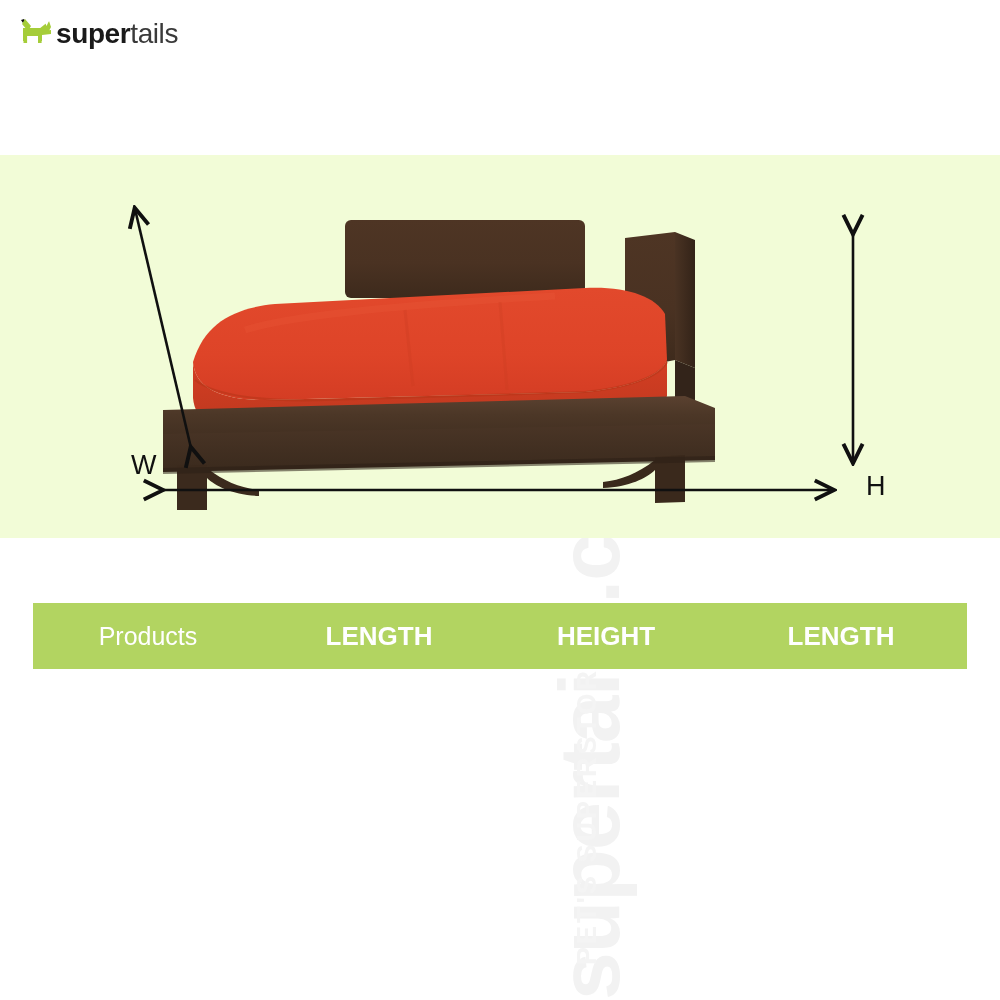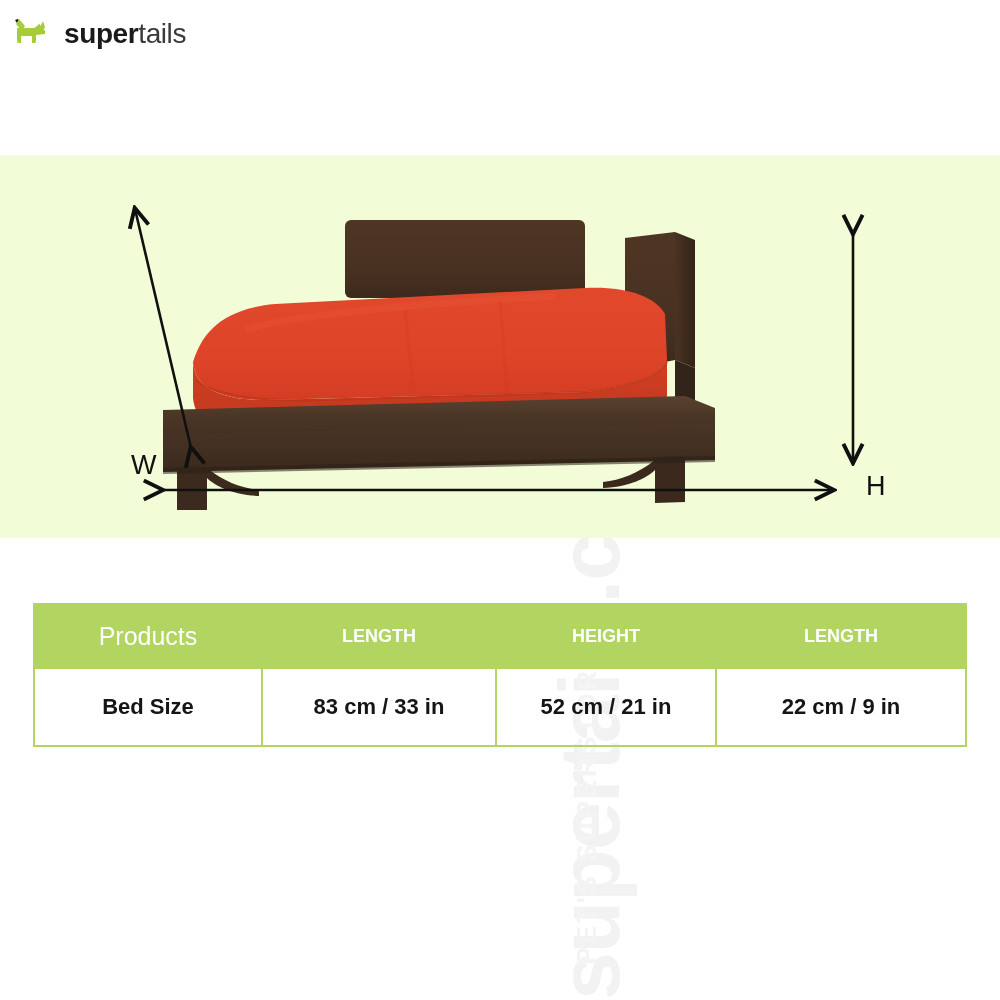--- a/index.html
+++ b/index.html
@@ -11,26 +11,26 @@
     width: 1000px;
     height: 1000px;
     font-family: "Liberation Sans", sans-serif;
     position: relative;
     overflow: hidden;
   }
 
   
   .logo-bar {
     position: absolute;
-    left: 12px;
+    left: 18px;
     top: 12px;
     height: 44px;
     display: flex;
     align-items: center;
-    gap: 18px;
+    gap: 4px;
   }
   .logo-mark { width: 34px; height: 32px; display:block; }
   .logo-word {
     font-size: 28px;
     letter-spacing: -0.4px;
     line-height: 1;
     white-space: nowrap;
   }
   .logo-word .w-super { font-weight: 700; color: #1a1a1a; }
   .logo-word .w-tails { font-weight: 400; color: #3a3a3a; }
@@ -117,21 +117,21 @@
     z-index: 2;
   }
   .size-table col.c0 { width: 228px; }
   .size-table col.c1 { width: 234px; }
   .size-table col.c2 { width: 220px; }
   .size-table col.c3 { width: 250px; }
 
   .size-table th {
     background: #b2d461;
     color: #ffffff;
-    font-size: 18px;
+    font-size: 26px;
     font-weight: 700;
     height: 62px;
     text-align: center;
     border: 2px solid #b2d461;
     padding: 0;
   }
   .size-table th.products-head {
     font-size: 25px;
     font-weight: 400;
   }
@@ -281,20 +281,14 @@
   </colgroup>
   <thead>
     <tr>
       <th class="products-head">Products</th>
       <th>LENGTH</th>
       <th>HEIGHT</th>
       <th>LENGTH</th>
     </tr>
   </thead>
   <tbody>
-    <tr>
-      <td>Bed Size</td>
-      <td>83 cm / 33 in</td>
-      <td>52 cm / 21 in</td>
-      <td>22 cm / 9 in</td>
-    </tr>
   </tbody>
 </table>
 
 </body></html>

